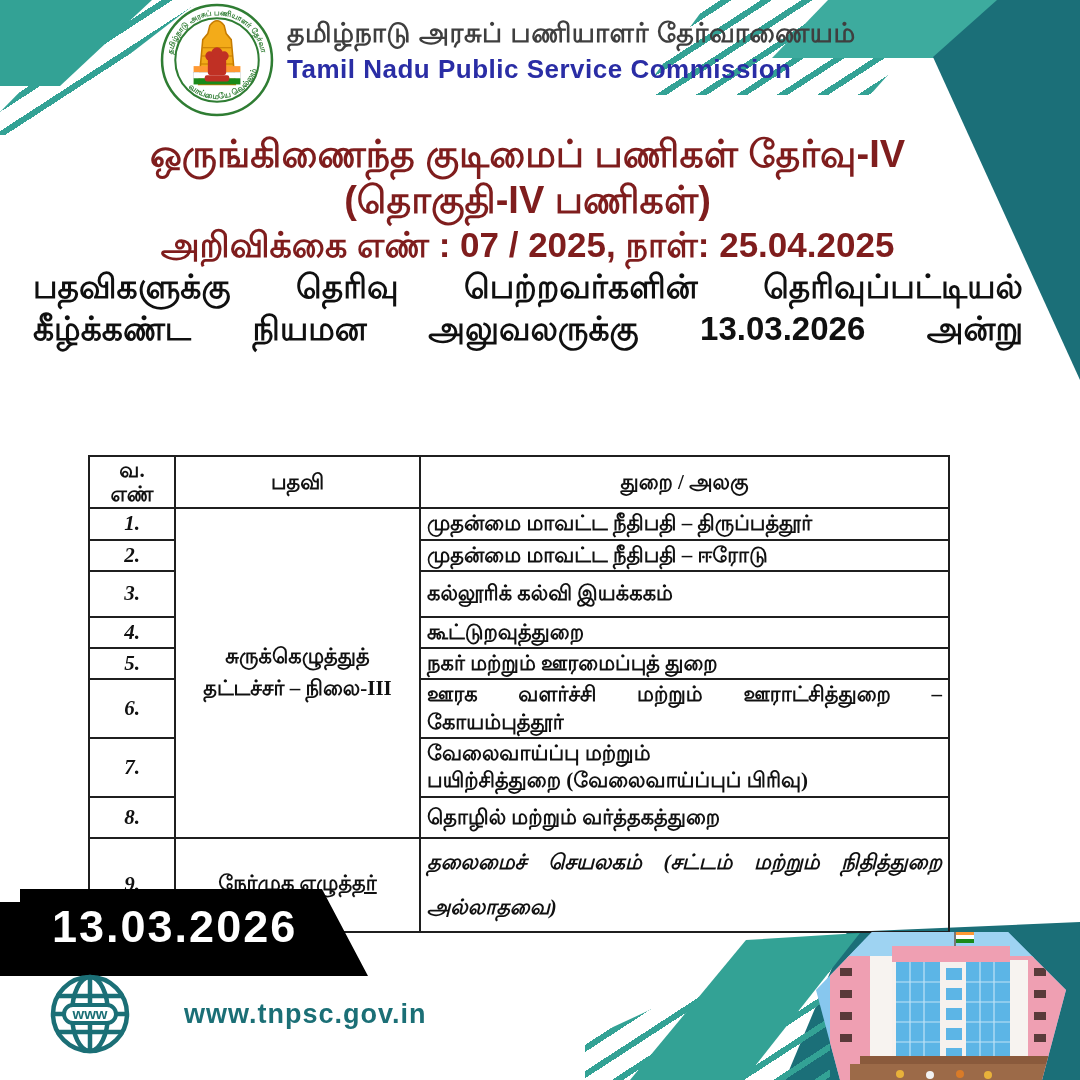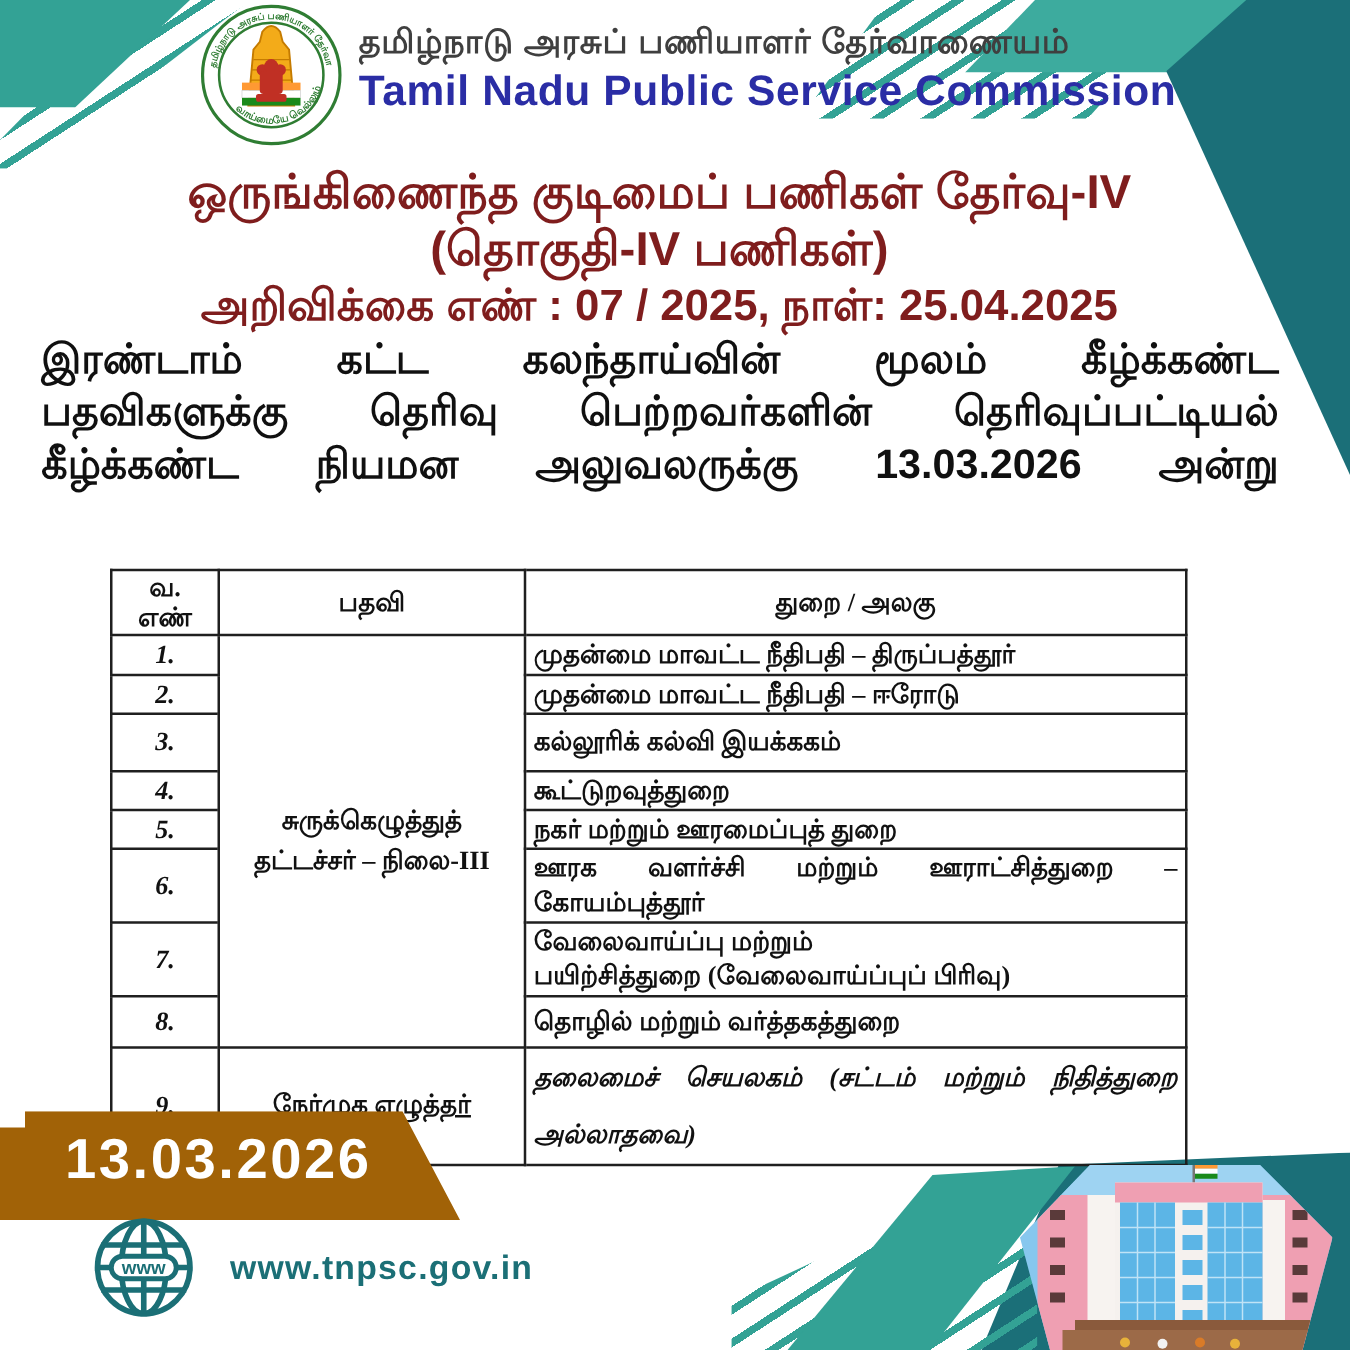--- a/index.html
+++ b/index.html
@@ -26,21 +26,21 @@
     clip-path:polygon(77px 27px,310px 17px,310px 175px,15px 175px);}
   .br-para{left:628px;top:930px;width:235px;height:150px;background:#33a295;
     clip-path:polygon(118px 10px,232px 3px,116px 150px,2px 150px);}
   .br-stripes{left:585px;top:940px;width:245px;height:140px;
     background:repeating-linear-gradient(147deg,#33a295 0 6px,transparent 6px 22px);
     clip-path:polygon(0 100px,205px 5px,245px 5px,245px 140px,0 140px);}
 
   
   .logo{left:160px;top:3px;width:114px;height:114px;}
   .org-ta{left:287px;top:18px;width:720px;font-size:27px;font-weight:600;color:#3f3f3f;letter-spacing:.5px;}
-  .org-en{left:287px;top:54px;width:720px;font-size:34px;font-weight:bold;color:#2a2da5;letter-spacing:.5px;}
+  .org-en{left:287px;top:54px;width:720px;font-size:26px;font-weight:bold;color:#2a2da5;letter-spacing:.5px;}
 
   
   .notice{left:25px;top:131px;width:1005px;text-align:center;color:#7f1d1d;font-weight:bold;line-height:1.22;}
   .notice .l1{font-size:38px;}
   .notice .l2{font-size:38px;}
   .notice .l3{font-size:35px;}
 
   
   .body-text{left:33px;top:266px;width:990px;font-size:33px;font-weight:bold;color:#101010;}
   .body-text span{display:block;line-height:1.275;text-align:justify;text-align-last:justify;}
@@ -55,24 +55,24 @@
   td.post span{display:block;}
   td.post9{text-align:center;font-weight:bold;vertical-align:top;padding-top:4px;text-decoration:underline;}
   td.dept{text-align:left;padding-left:14px;padding-right:10px;font-weight:bold;line-height:1.3;margin-top:47px;}
   td.dept span{display:block;}
   td.top{vertical-align:top;padding-top:3px;}
   td.bottom{vertical-align:bottom;padding-bottom:4px;}
   .justline{text-align:justify;text-align-last:justify;}
   td.dept9{font-style:italic;line-height:2.15;}
 
   
-  .date-banner{left:0;top:885px;width:370px;height:92px;background:#a16207;
+  .date-banner{left:0;top:885px;width:370px;height:92px;background:#000000;
     clip-path:polygon(0 17px,20px 17px,20px 4px,322px 4px,368px 91px,0 91px);}
   .date-banner .date{position:absolute;left:52px;top:16px;font-size:45px;font-weight:bold;color:#ffffff;letter-spacing:2px;}
-  .globe{left:73px;top:972px;width:84px;height:84px;}
+  .globe{left:48px;top:972px;width:84px;height:84px;}
   .website{left:184px;top:999px;font-size:27px;font-weight:bold;color:#1b6f76;letter-spacing:1px;}
 
   .hex-photo{left:810px;top:928px;width:262px;height:152px;
     clip-path:polygon(62px 4px,198px 4px,256px 62px,232px 152px,30px 152px,6px 62px);}
 </style>
 </head>
 <body>
 
 <div class="canvas">
 
@@ -120,21 +120,20 @@
   <div class="abs org-ta">தமிழ்நாடு அரசுப் பணியாளர் தேர்வாணையம்</div>
   <div class="abs org-en">Tamil Nadu Public Service Commission</div>
 
   <div class="abs notice">
     <div class="l1">ஒருங்கிணைந்த குடிமைப் பணிகள் தேர்வு-IV</div>
     <div class="l2">(தொகுதி-IV பணிகள்)</div>
     <div class="l3">அறிவிக்கை எண் : 07 / 2025, நாள்: 25.04.2025</div>
   </div>
 
   <div class="abs body-text">
-    <span>இரண்டாம் கட்ட கலந்தாய்வின் மூலம் கீழ்க்கண்ட</span>
     <span>பதவிகளுக்கு தெரிவு பெற்றவர்களின் தெரிவுப்பட்டியல்</span>
     <span>கீழ்க்கண்ட நியமன அலுவலருக்கு 13.03.2026 அன்று</span>
   </div>
 
   <table class="sel">
     <colgroup>
         <col style="width:86px">
         <col style="width:245px">
         <col style="width:529px">
       </colgroup>

